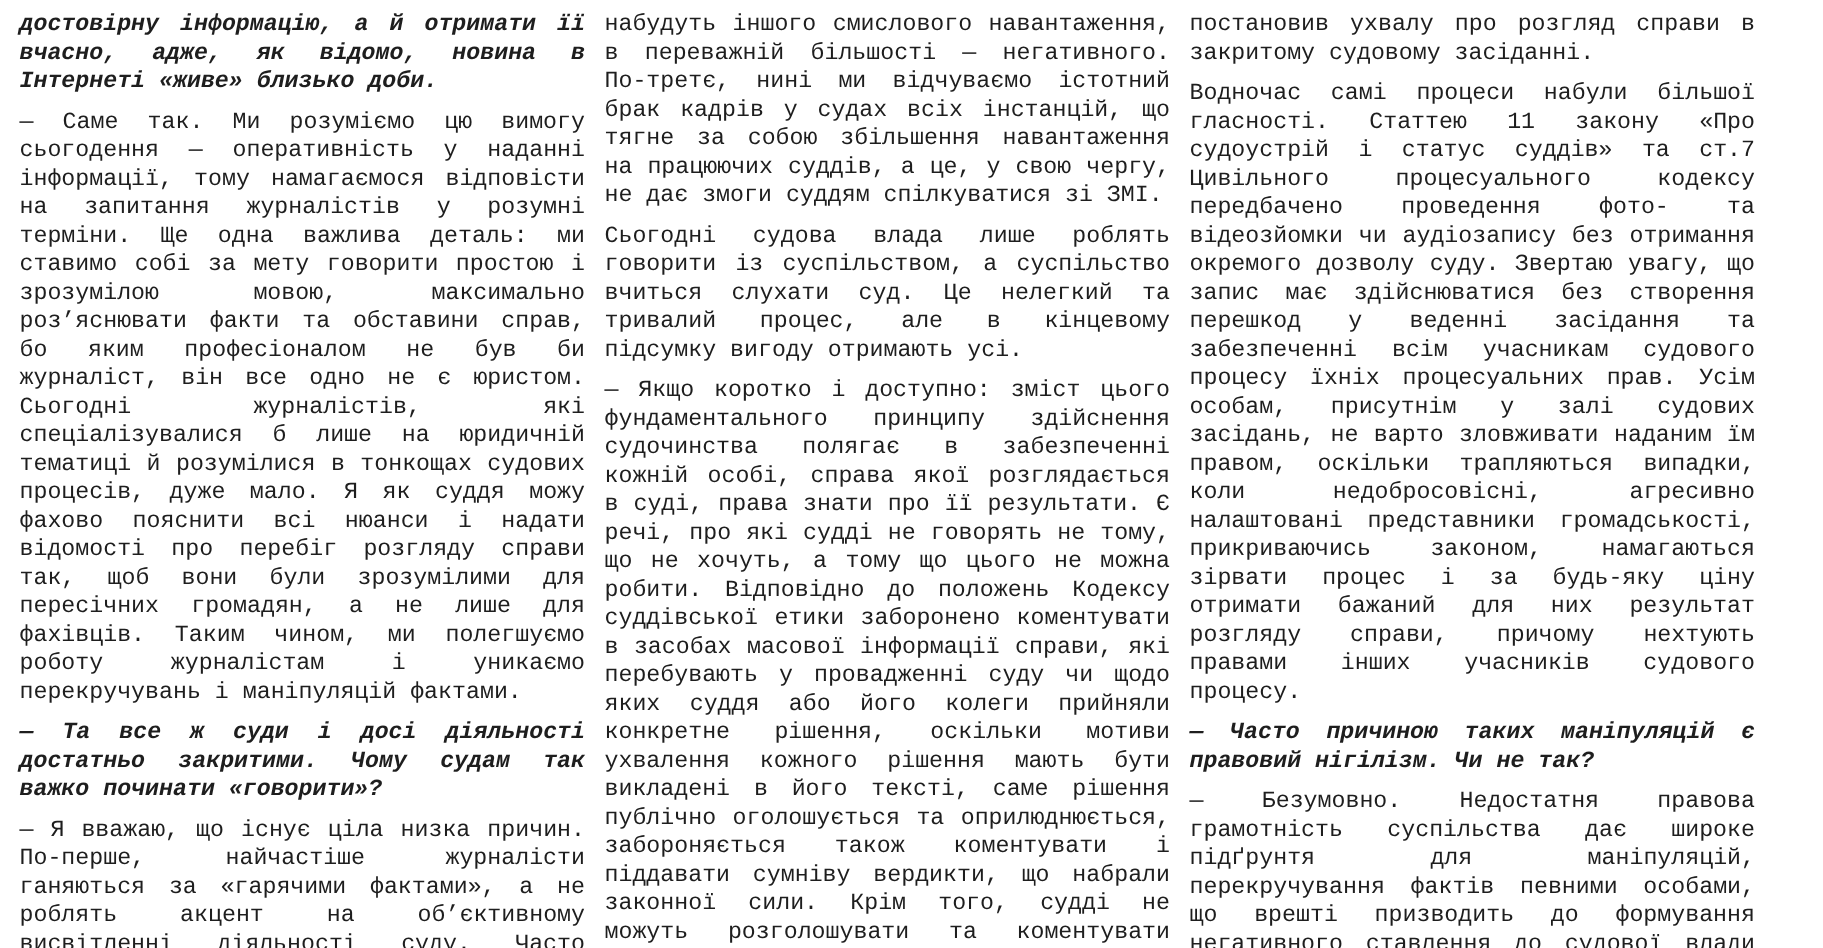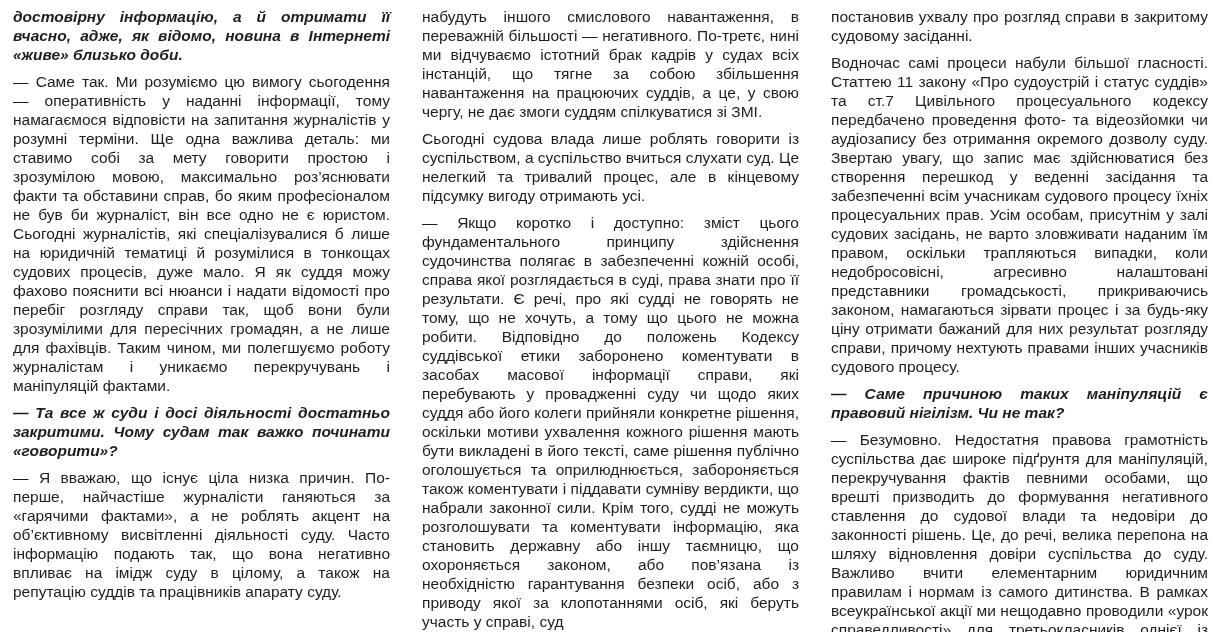--- a/index.html
+++ b/index.html
@@ -3,24 +3,24 @@
 <meta charset="utf-8">
 <style>
   :root { --text:#1e1e1e; --bg:#ffffff; }
   html,body { margin:0; padding:0; }
   body { background:var(--bg); }
   .page {
     width:1215px; height:632px;
     box-sizing:border-box;
     background:var(--bg);
     display:flex;
-    gap:32px;
+    gap:13px;
     padding:7px 15px 0 13px;
     overflow:hidden;
-    font-family:Liberation Sans, sans-serif;
+    font-family:Liberation Mono, monospace;
   }
   .column { flex:0 0 377px; width:377px; }
   .column p {
     margin:0 0 8px 0;
     font-size:15.5px;
     line-height:19px;
     text-align:justify;
     color:var(--text);
   }
   .column p.q {
@@ -39,16 +39,16 @@
       <p>— Я вважаю, що існує ціла низка причин. По-перше, найчастіше журналісти ганяються за «гарячими фактами», а не роблять акцент на об’єктивному висвітленні діяльності суду. Часто інформацію подають так, що вона негативно впливає на імідж суду в цілому, а також на репутацію суддів та працівників апарату суду.</p>
     </div>
   <div class="column">
       <p>набудуть іншого смислового навантаження, в переважній більшості — негативного. По-третє, нині ми відчуваємо істотний брак кадрів у судах всіх інстанцій, що тягне за собою збільшення навантаження на працюючих суддів, а це, у свою чергу, не дає змоги суддям спілкуватися зі ЗМІ.</p>
       <p>Сьогодні судова влада лише роблять говорити із суспільством, а суспільство вчиться слухати суд. Це нелегкий та тривалий процес, але в кінцевому підсумку вигоду отримають усі.</p>
       <p>— Якщо коротко і доступно: зміст цього фундаментального принципу здійснення судочинства полягає в забезпеченні кожній особі, справа якої розглядається в суді, права знати про її результати. Є речі, про які судді не говорять не тому, що не хочуть, а тому що цього не можна робити. Відповідно до положень Кодексу суддівської етики заборонено коментувати в засобах масової інформації справи, які перебувають у провадженні суду чи щодо яких суддя або його колеги прийняли конкретне рішення, оскільки мотиви ухвалення кожного рішення мають бути викладені в його тексті, саме рішення публічно оголошується та оприлюднюється, забороняється також коментувати і піддавати сумніву вердикти, що набрали законної сили. Крім того, судді не можуть розголошувати та коментувати інформацію, яка становить державну або іншу таємницю, що охороняється законом, або пов’язана із необхідністю гарантування безпеки осіб, або з приводу якої за клопотаннями осіб, які беруть участь у справі, суд</p>
     </div>
   <div class="column">
       <p>постановив ухвалу про розгляд справи в закритому судовому засіданні.</p>
       <p>Водночас самі процеси набули більшої гласності. Статтею 11 закону «Про судоустрій і статус суддів» та ст.7 Цивільного процесуального кодексу передбачено проведення фото- та відеозйомки чи аудіозапису без отримання окремого дозволу суду. Звертаю увагу, що запис має здійснюватися без створення перешкод у веденні засідання та забезпеченні всім учасникам судового процесу їхніх процесуальних прав. Усім особам, присутнім у залі судових засідань, не варто зловживати наданим їм правом, оскільки трапляються випадки, коли недобросовісні, агресивно налаштовані представники громадськості, прикриваючись законом, намагаються зірвати процес і за будь-яку ціну отримати бажаний для них результат розгляду справи, причому нехтують правами інших учасників судового процесу.</p>
-      <p class="q">— Саме причиною таких маніпуляцій є правовий нігілізм. Чи не так?</p>
+      <p class="q">— Часто причиною таких маніпуляцій є правовий нігілізм. Чи не так?</p>
       <p>— Безумовно. Недостатня правова грамотність суспільства дає широке підґрунтя для маніпуляцій, перекручування фактів певними особами, що врешті призводить до формування негативного ставлення до судової влади та недовіри до законності рішень. Це, до речі, велика перепона на шляху відновлення довіри суспільства до суду. Важливо вчити елементарним юридичним правилам і нормам із самого дитинства. В рамках всеукраїнської акції ми нещодавно проводили «урок справедливості» для третьокласників однієї із черкаських шкіл. Діти вперше побачили суддю в мантії, вони відповідали на запитання, висували найнесподіваніші гіпотези щодо вирішення спору,</p>
     </div>
 </div>
 
 </body></html>

